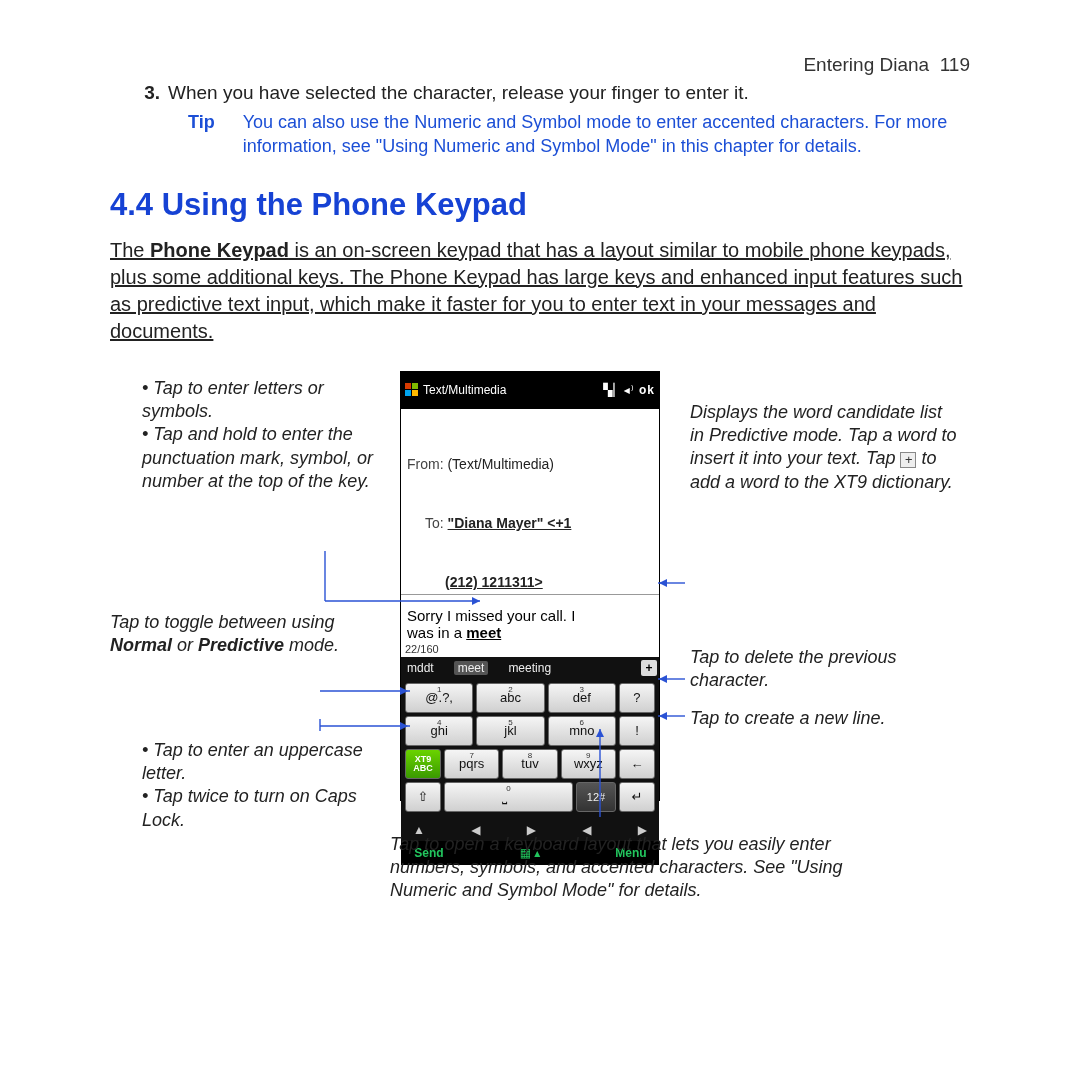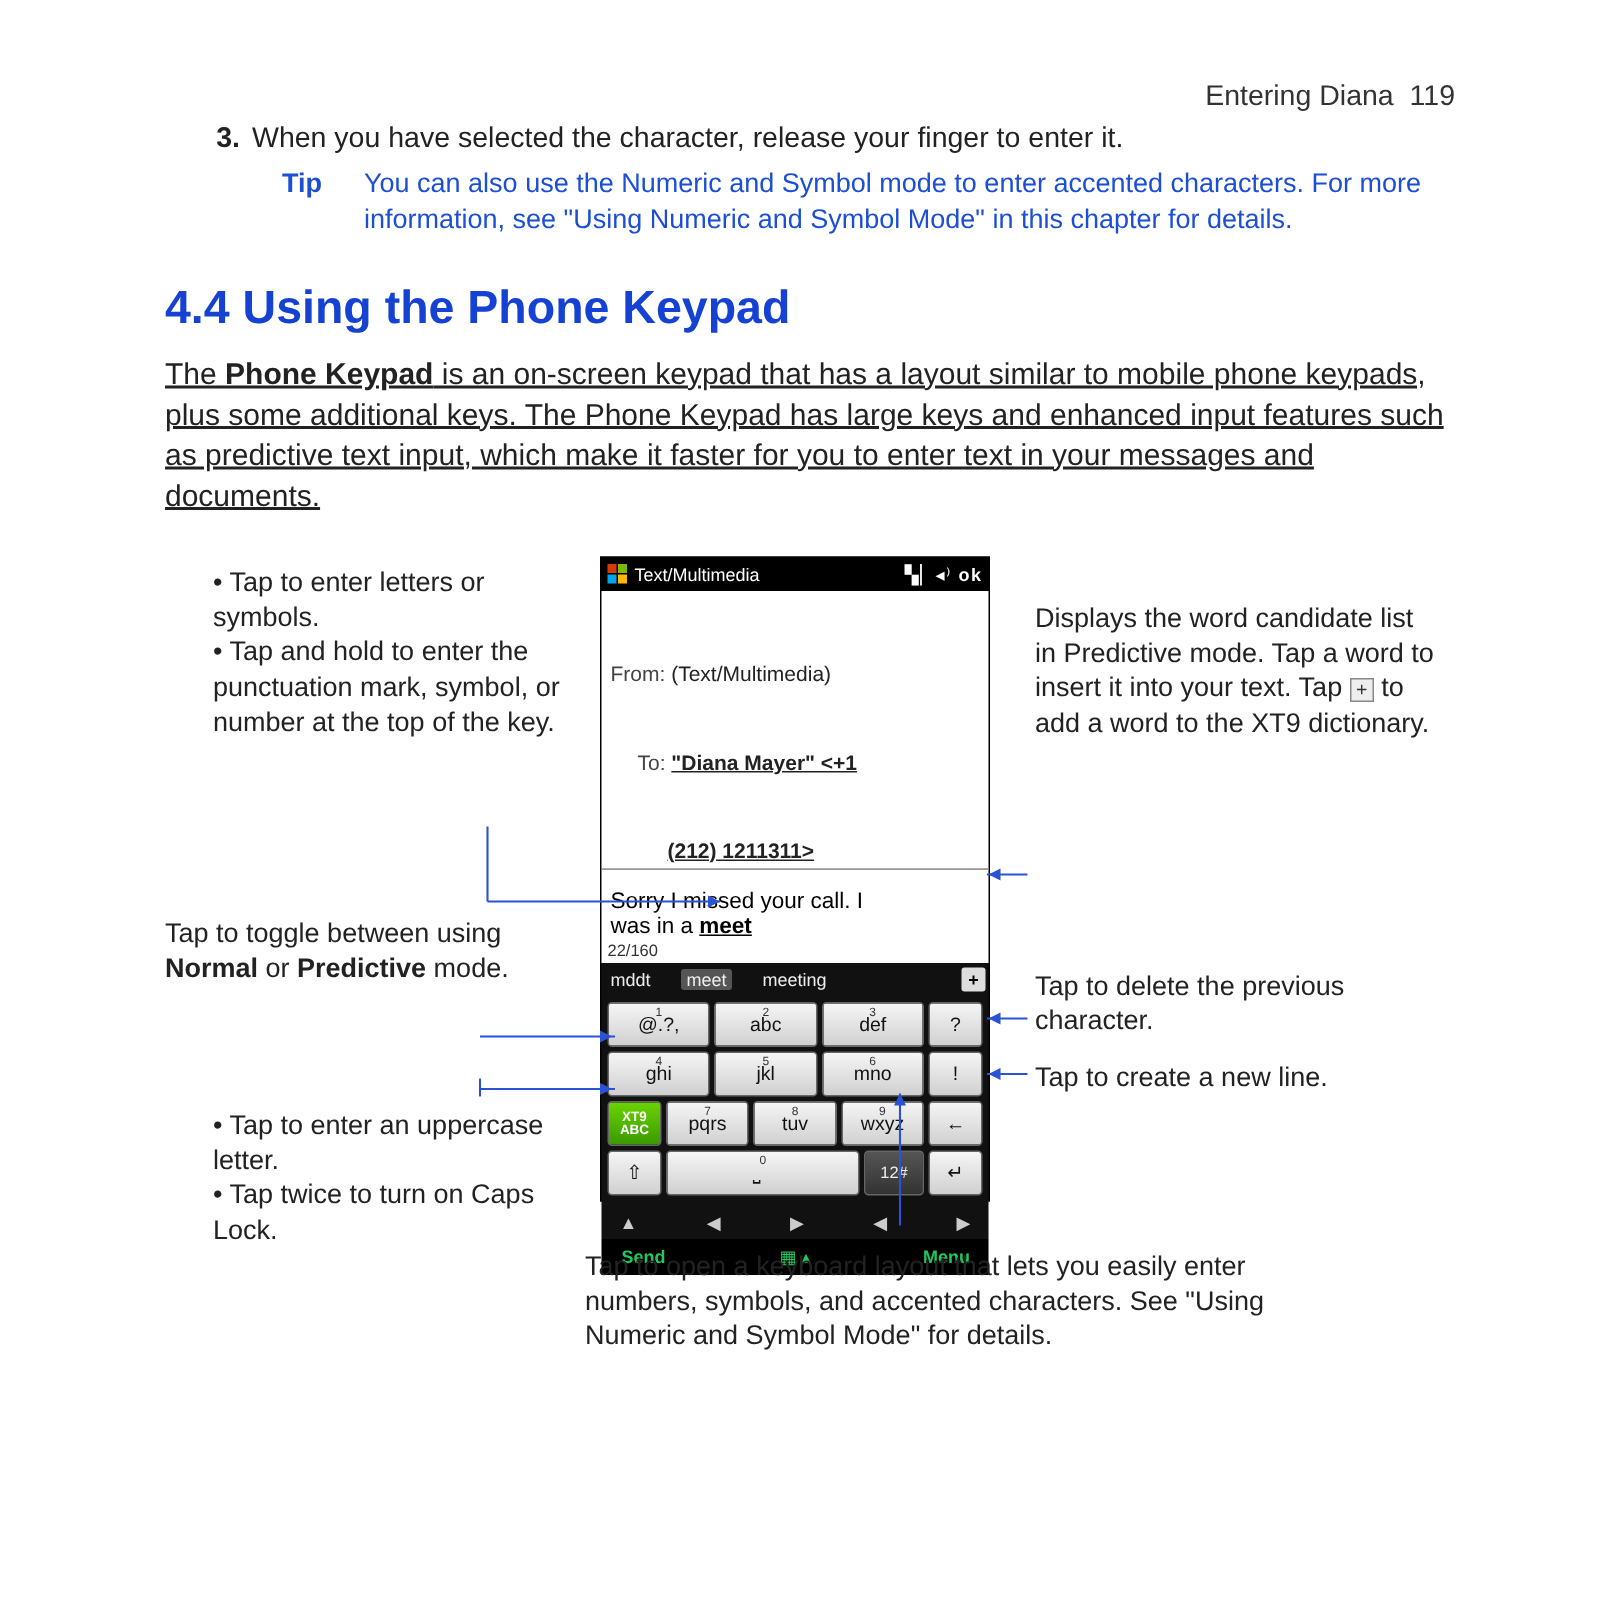--- a/index.html
+++ b/index.html
@@ -63,21 +63,21 @@
     top: 0;
     width: 260px;
     height: 430px;
     background: #000;
     border: 1px solid #000;
     font-family: Tahoma, Arial, sans-serif;
   }
   .phone-title {
     background: #000;
     color: #fff;
-    height: 22px;
+    height: 37px;
     font-size: 12px;
     display: flex;
     align-items: center;
     padding: 0 4px;
     gap: 4px;
   }
   .win-flag {
     width: 14px; height: 14px;
     display: inline-block;
     background:
@@ -165,20 +165,21 @@
   }
   .bottom-bar .btn { flex: 0 0 56px; text-align: center; font-weight: bold; }
   .bottom-bar .mid { flex: 1; text-align: center; }
 
   
   .ann {
     position: absolute;
     font-size: 18px;
     line-height: 1.3;
     color: #222;
+    font-style: italic;
   }
   .ann ul { list-style: none; padding-left: 12px; }
   .ann ul li::before { content: "• "; }
 
   .plus-inline {
     display: inline-block;
     width: 16px; height: 16px;
     border: 1px solid #888;
     background: #eee;
     text-align: center;

